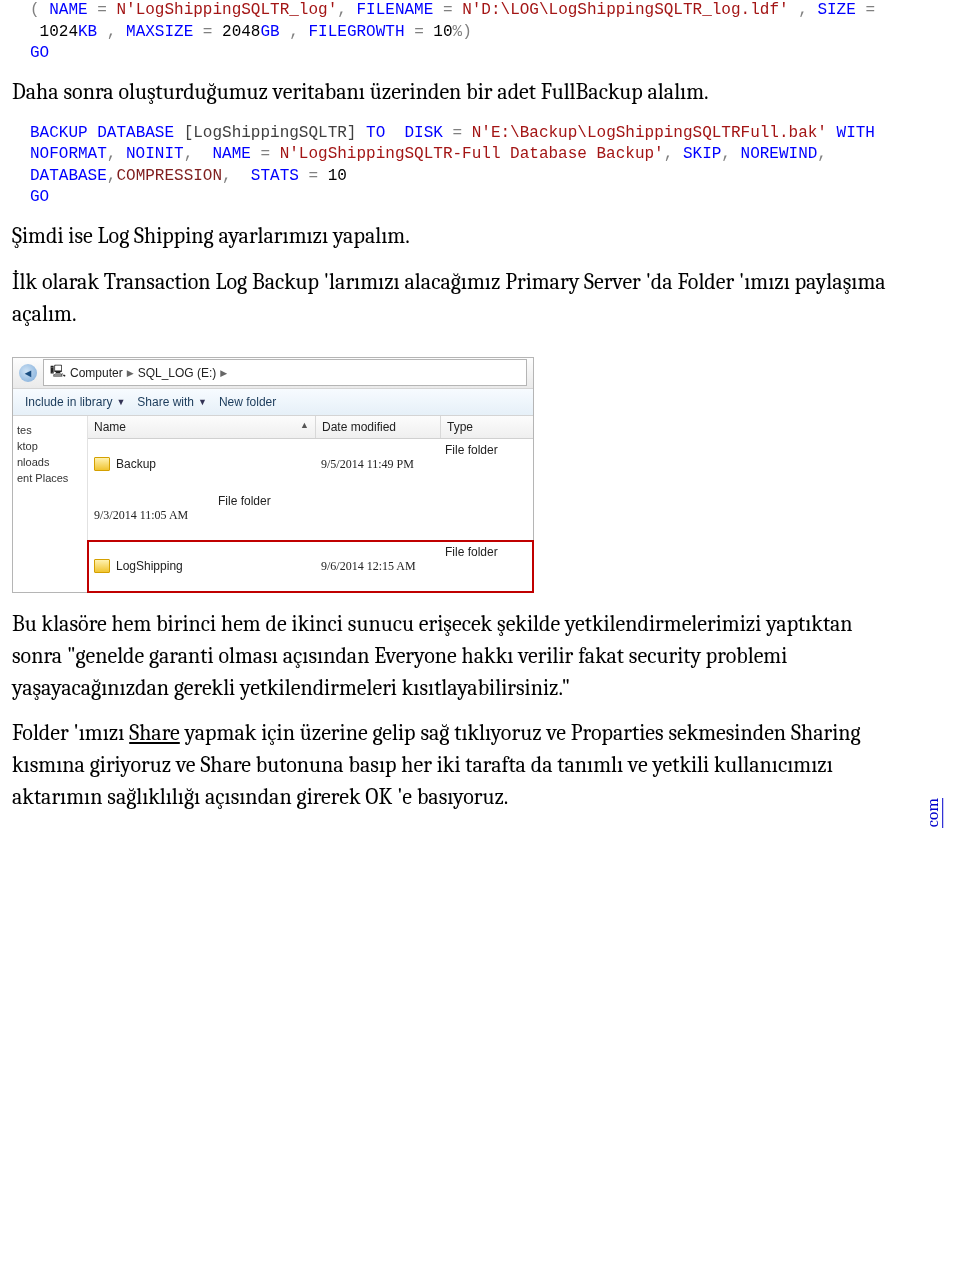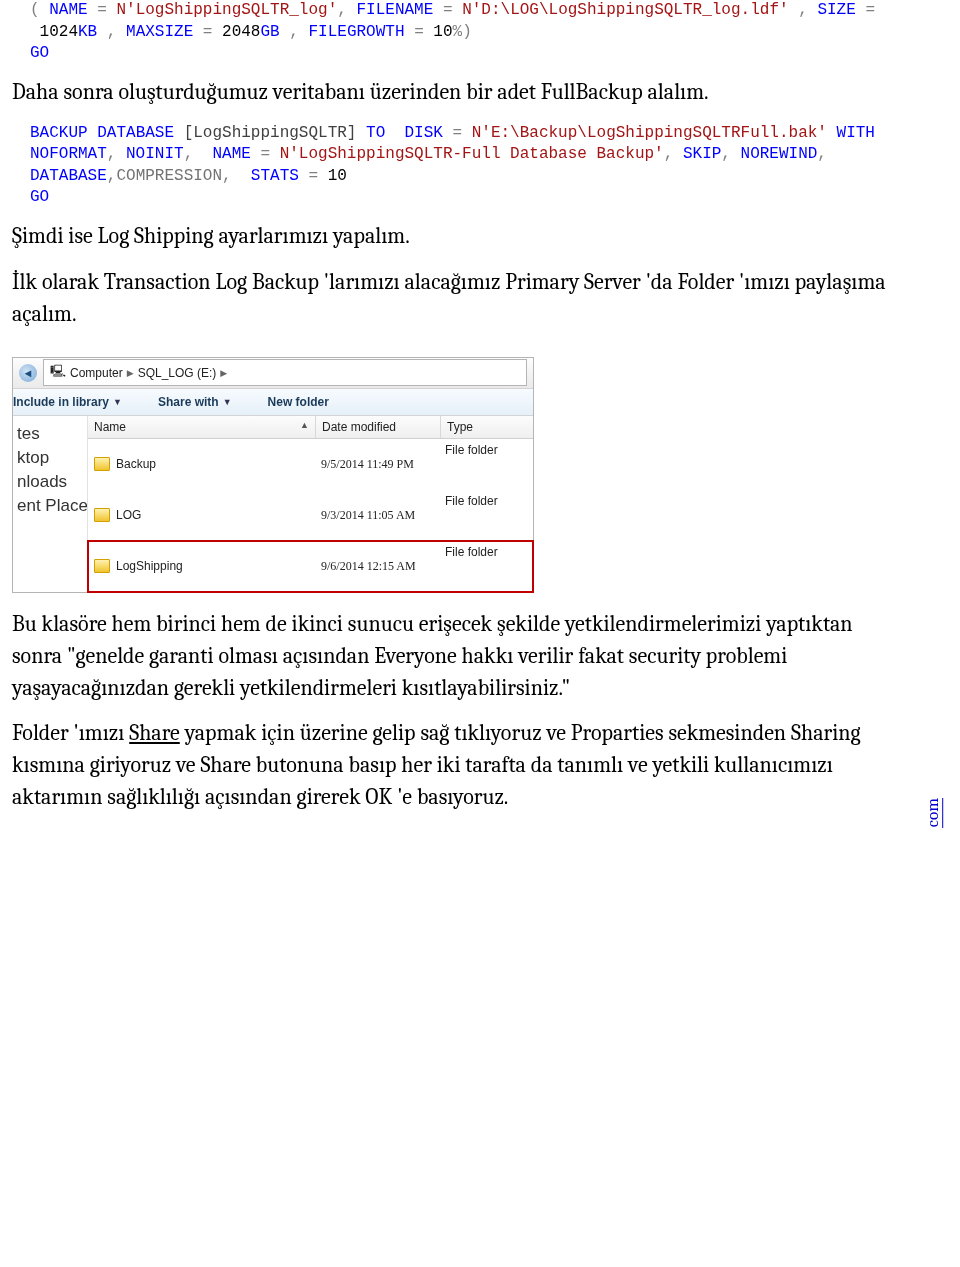--- a/index.html
+++ b/index.html
@@ -23,21 +23,21 @@
     line-height: 1.35;
     white-space: pre-wrap;
     word-break: break-all;
     margin: 0 0 12px 18px;
   }
   .c-gray   { color: #808080; }
   .c-red    { color: #a31515; }
   .c-blue   { color: #0000ff; }
   .c-teal   { color: #404040; }
   .c-black  { color: #000; }
-  .c-magenta{ color: #737373; }
+  .c-magenta{ color: #7f1d1d; }
 
   .para {
     font-size: 22px;
     line-height: 1.45;
     margin: 10px 0 14px 0;
     color: #000;
   }
   .italic { font-style: italic; }
 
   .explorer {
@@ -72,36 +72,35 @@
     background: #fff;
     padding: 2px 6px;
     display: flex;
     align-items: center;
     gap: 4px;
     font-size: 12px;
   }
   .bc-sep { color: #666; font-size: 9px; }
   .exp-toolbar {
     display: flex;
-    gap: 36px;
-    padding: 6px 0;
+    gap: 12px;
+    padding: 6px 12px;
     background: linear-gradient(#f7fbff,#e6f0f8);
     border-bottom: 1px solid #d4d4d4;
     font-size: 12px;
     color: #1a3a5a;
-    font-weight: bold;
   }
   .tb-item { display:flex; align-items:center; gap:4px;}
   .chev { font-size: 9px; color:#335;}
   .exp-body { display:flex; }
   .exp-side {
     width: 70px;
     border-right: 1px solid #e2e2e2;
     padding: 6px 0 6px 4px;
-    font-size: 17px;
+    font-size: 11px;
     color: #333;
   }
   .side-item { padding: 2px 0; white-space: nowrap; overflow:hidden;}
   .exp-main { flex:1; }
   .exp-head {
     display:flex;
     background: linear-gradient(#fcfcfc,#efefef);
     border-bottom: 1px solid #d0d0d0;
     font-size: 12px;
   }
@@ -219,24 +218,20 @@
           </div>
           <div class="exp-row">
             <div class="cell-name">
                 <span class="folder-icon"></span>
                 <span>Backup</span>
               </div>
             <div class="cell-date">9/5/2014 11:49 PM</div>
             <div class="cell-type">File folder</div>
           </div>
           <div class="exp-row">
-            <div class="cell-name">
-                <span class="folder-icon"></span>
-                <span>LOG</span>
-              </div>
             <div class="cell-date">9/3/2014 11:05 AM</div>
             <div class="cell-type">File folder</div>
           </div>
           <div class="exp-row highlight-row">
             <div class="cell-name">
                 <span class="folder-icon"></span>
                 <span>LogShipping</span>
               </div>
             <div class="cell-date">9/6/2014 12:15 AM</div>
             <div class="cell-type">File folder</div>

